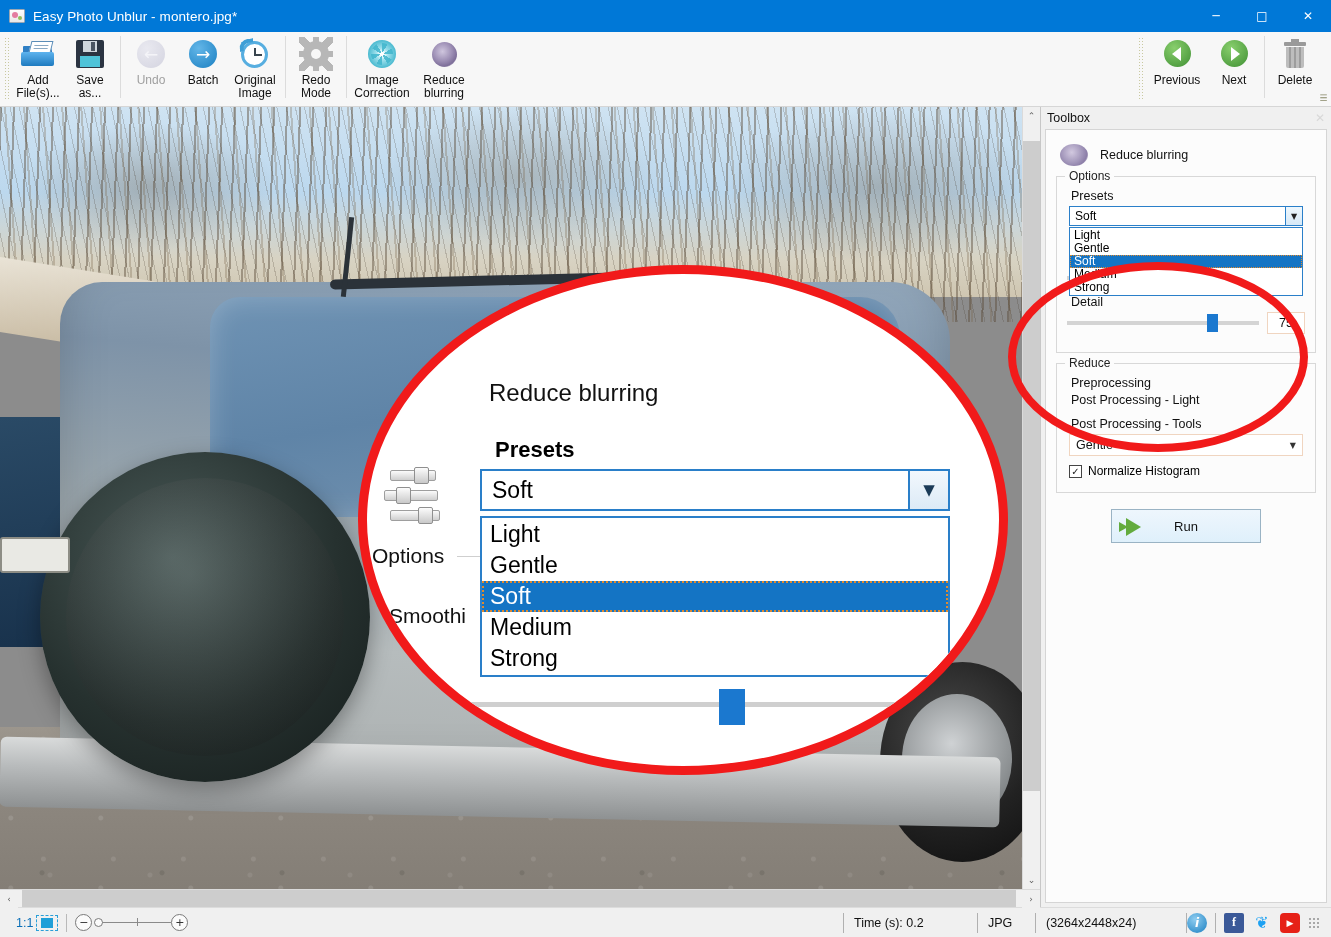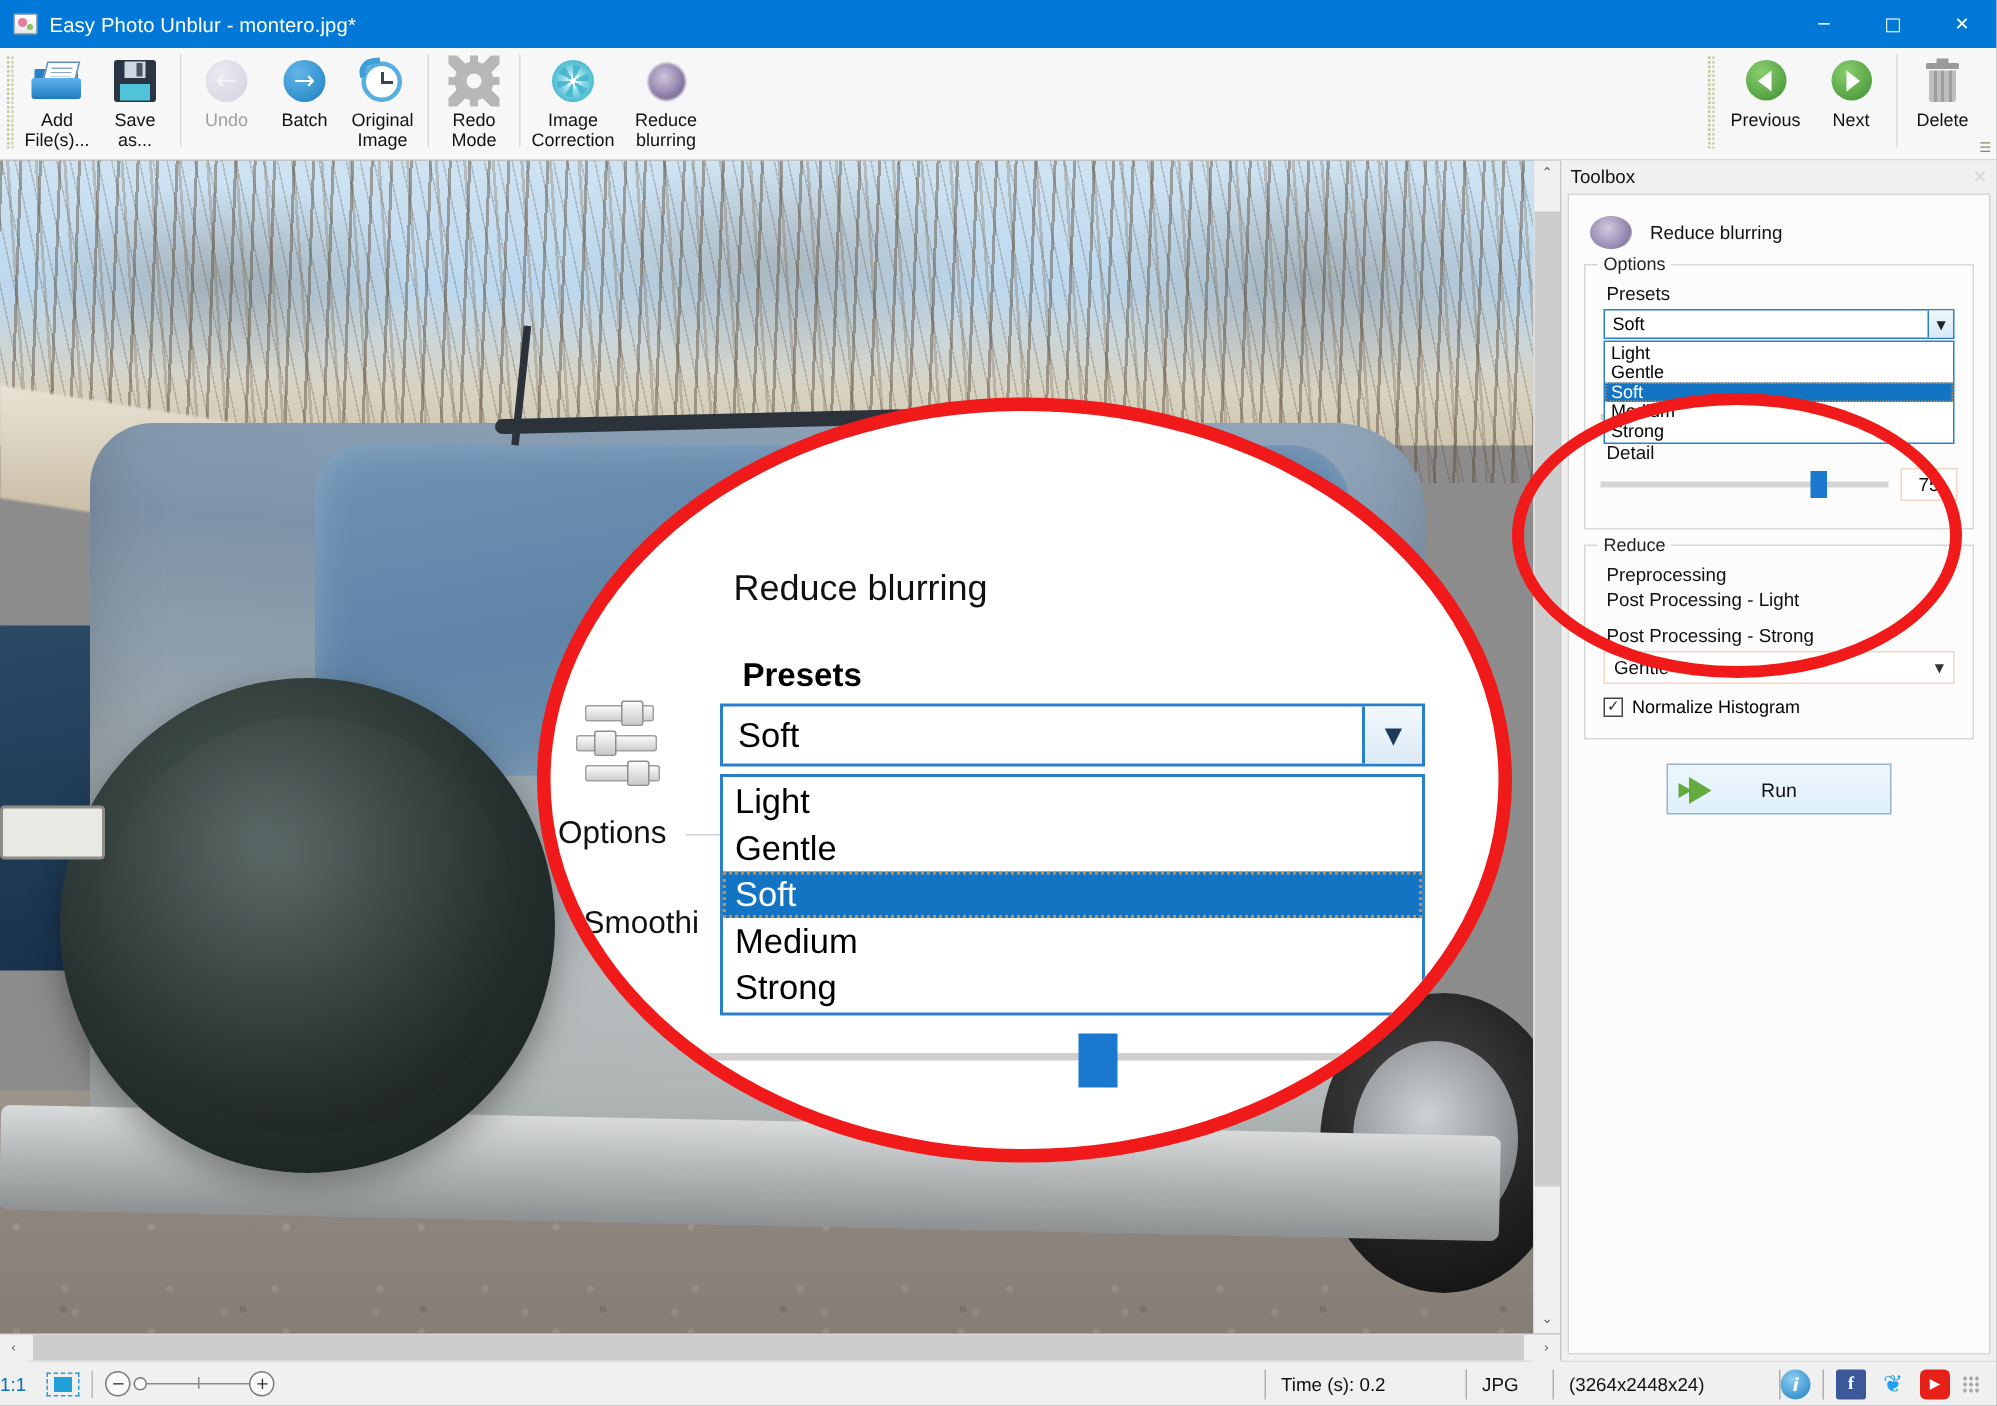--- a/index.html
+++ b/index.html
@@ -439,21 +439,21 @@
   .tbx-ellipse {
     position: absolute; left: 1008px; top: 155px; width: 300px; height: 190px;
     border: 8px solid #f11a1a; border-radius: 50%; pointer-events: none; z-index: 60;
   }
 
   
   .statusbar {
     height: 30px; flex: 0 0 30px; background: #f0f0f0; display: flex; align-items: center;
     border-top: 1px solid #dcdcdc; font-size: 12.5px; color: #111;
   }
-  .sb-zoom { display: flex; align-items: center; gap: 14px; padding-left: 0; }
+  .sb-zoom { display: flex; align-items: center; gap: 3px; padding-left: 16px; }
   .sb-ratio { color: #0a6fb8; }
   .fitbox {
     width: 22px; height: 16px; position: relative;
     border: 1px dashed #2a9fd8; display:flex; align-items:center; justify-content:center;
   }
   .fitbox i { display:block; width: 12px; height: 10px; background: #1f9fd8; }
   .sb-div { width: 1px; height: 18px; background: #b9b9b9; margin: 0 8px; }
   .zoomctl { display: flex; align-items: center; }
   .zoomctl .minus, .zoomctl .plus {
     width: 17px; height: 17px; border: 1px solid #7a7a7a; border-radius: 50%;
@@ -748,21 +748,21 @@
           </div>
         </div>
 
         <div class="group">
           <div class="legend">Reduce</div>
 
           <div class="lbl">Preprocessing</div>
 
           <div class="lbl">Post Processing - Light</div>
 
-          <div class="lbl" style="margin-top:10px">Post Processing - Strong</div>
+          <div class="lbl" style="margin-top:10px">Post Processing - Tools</div>
           <div class="combobox">
             <span>Gentle</span>
             <span class="caret">▼</span>
           </div>
 
           <div class="checkrow">
             <span class="checkbox">
                 <span>✓</span>
               </span>
             <span>Normalize Histogram</span>

